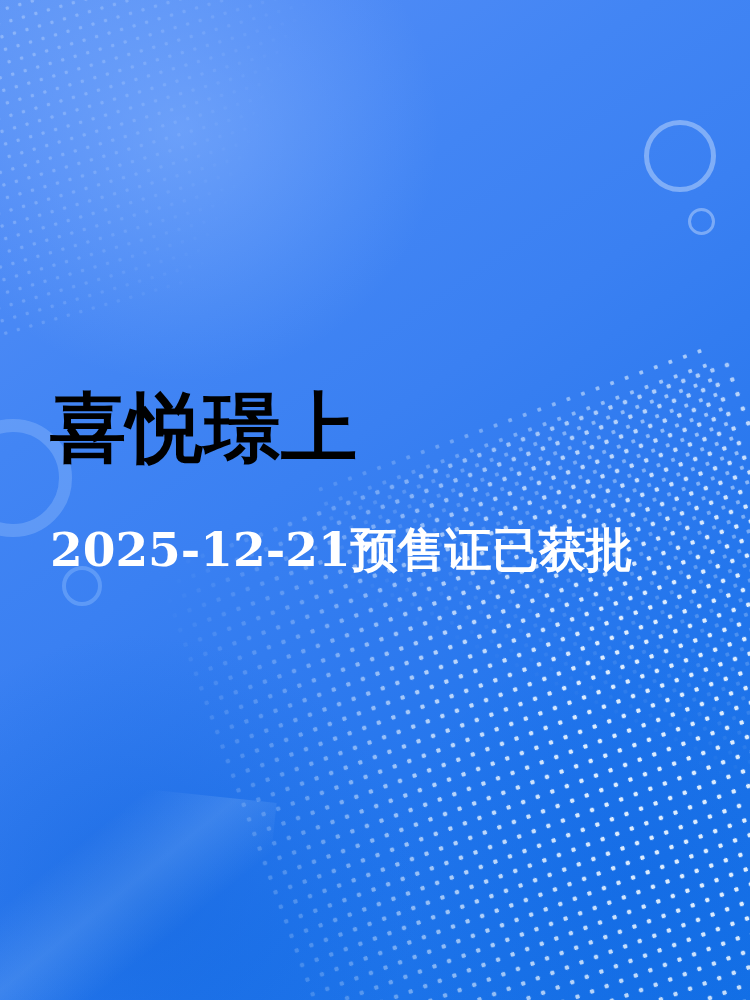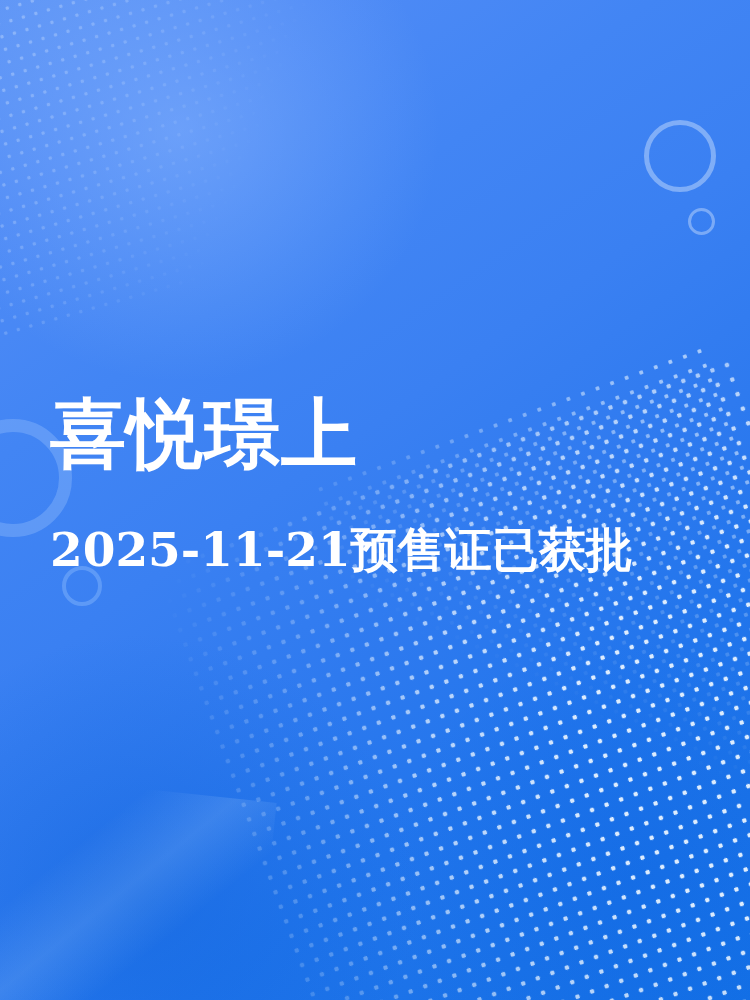--- a/index.html
+++ b/index.html
@@ -149,26 +149,26 @@
   }
 
   
   .content {
     position: absolute;
     left: 50px;
     top: 396px;
     width: 660px;
   }
   .title {
-    font-family: Liberation Serif, serif;
+    font-family: Liberation Mono, monospace;
     font-weight: 700;
     font-size: 76px;
     line-height: 1.0;
     letter-spacing: 1px;
-    color: #ffffff;
+    color: #000000;
     margin: 0;
     white-space: nowrap;
   }
   .subtitle {
     font-family: "DejaVu Serif", "Liberation Serif", serif;
     font-weight: 700;
     font-size: 47px;
     line-height: 1.0;
     letter-spacing: 0px;
     color: #ffffff;
@@ -191,16 +191,16 @@
   <div class="dots-br"></div>
   <div class="dots-br-fade"></div>
 
   <div class="ring ring-tr-large"></div>
   <div class="ring ring-tr-small"></div>
   <div class="ring ring-left-large"></div>
   <div class="ring ring-left-small"></div>
 
   <div class="content">
     <h1 class="title">喜悦璟上</h1>
-    <h2 class="subtitle">2025-11-21预售证已获批</h2>
+    <h2 class="subtitle">2025-12-21预售证已获批</h2>
   </div>
 
 </div>
 
 </body></html>

